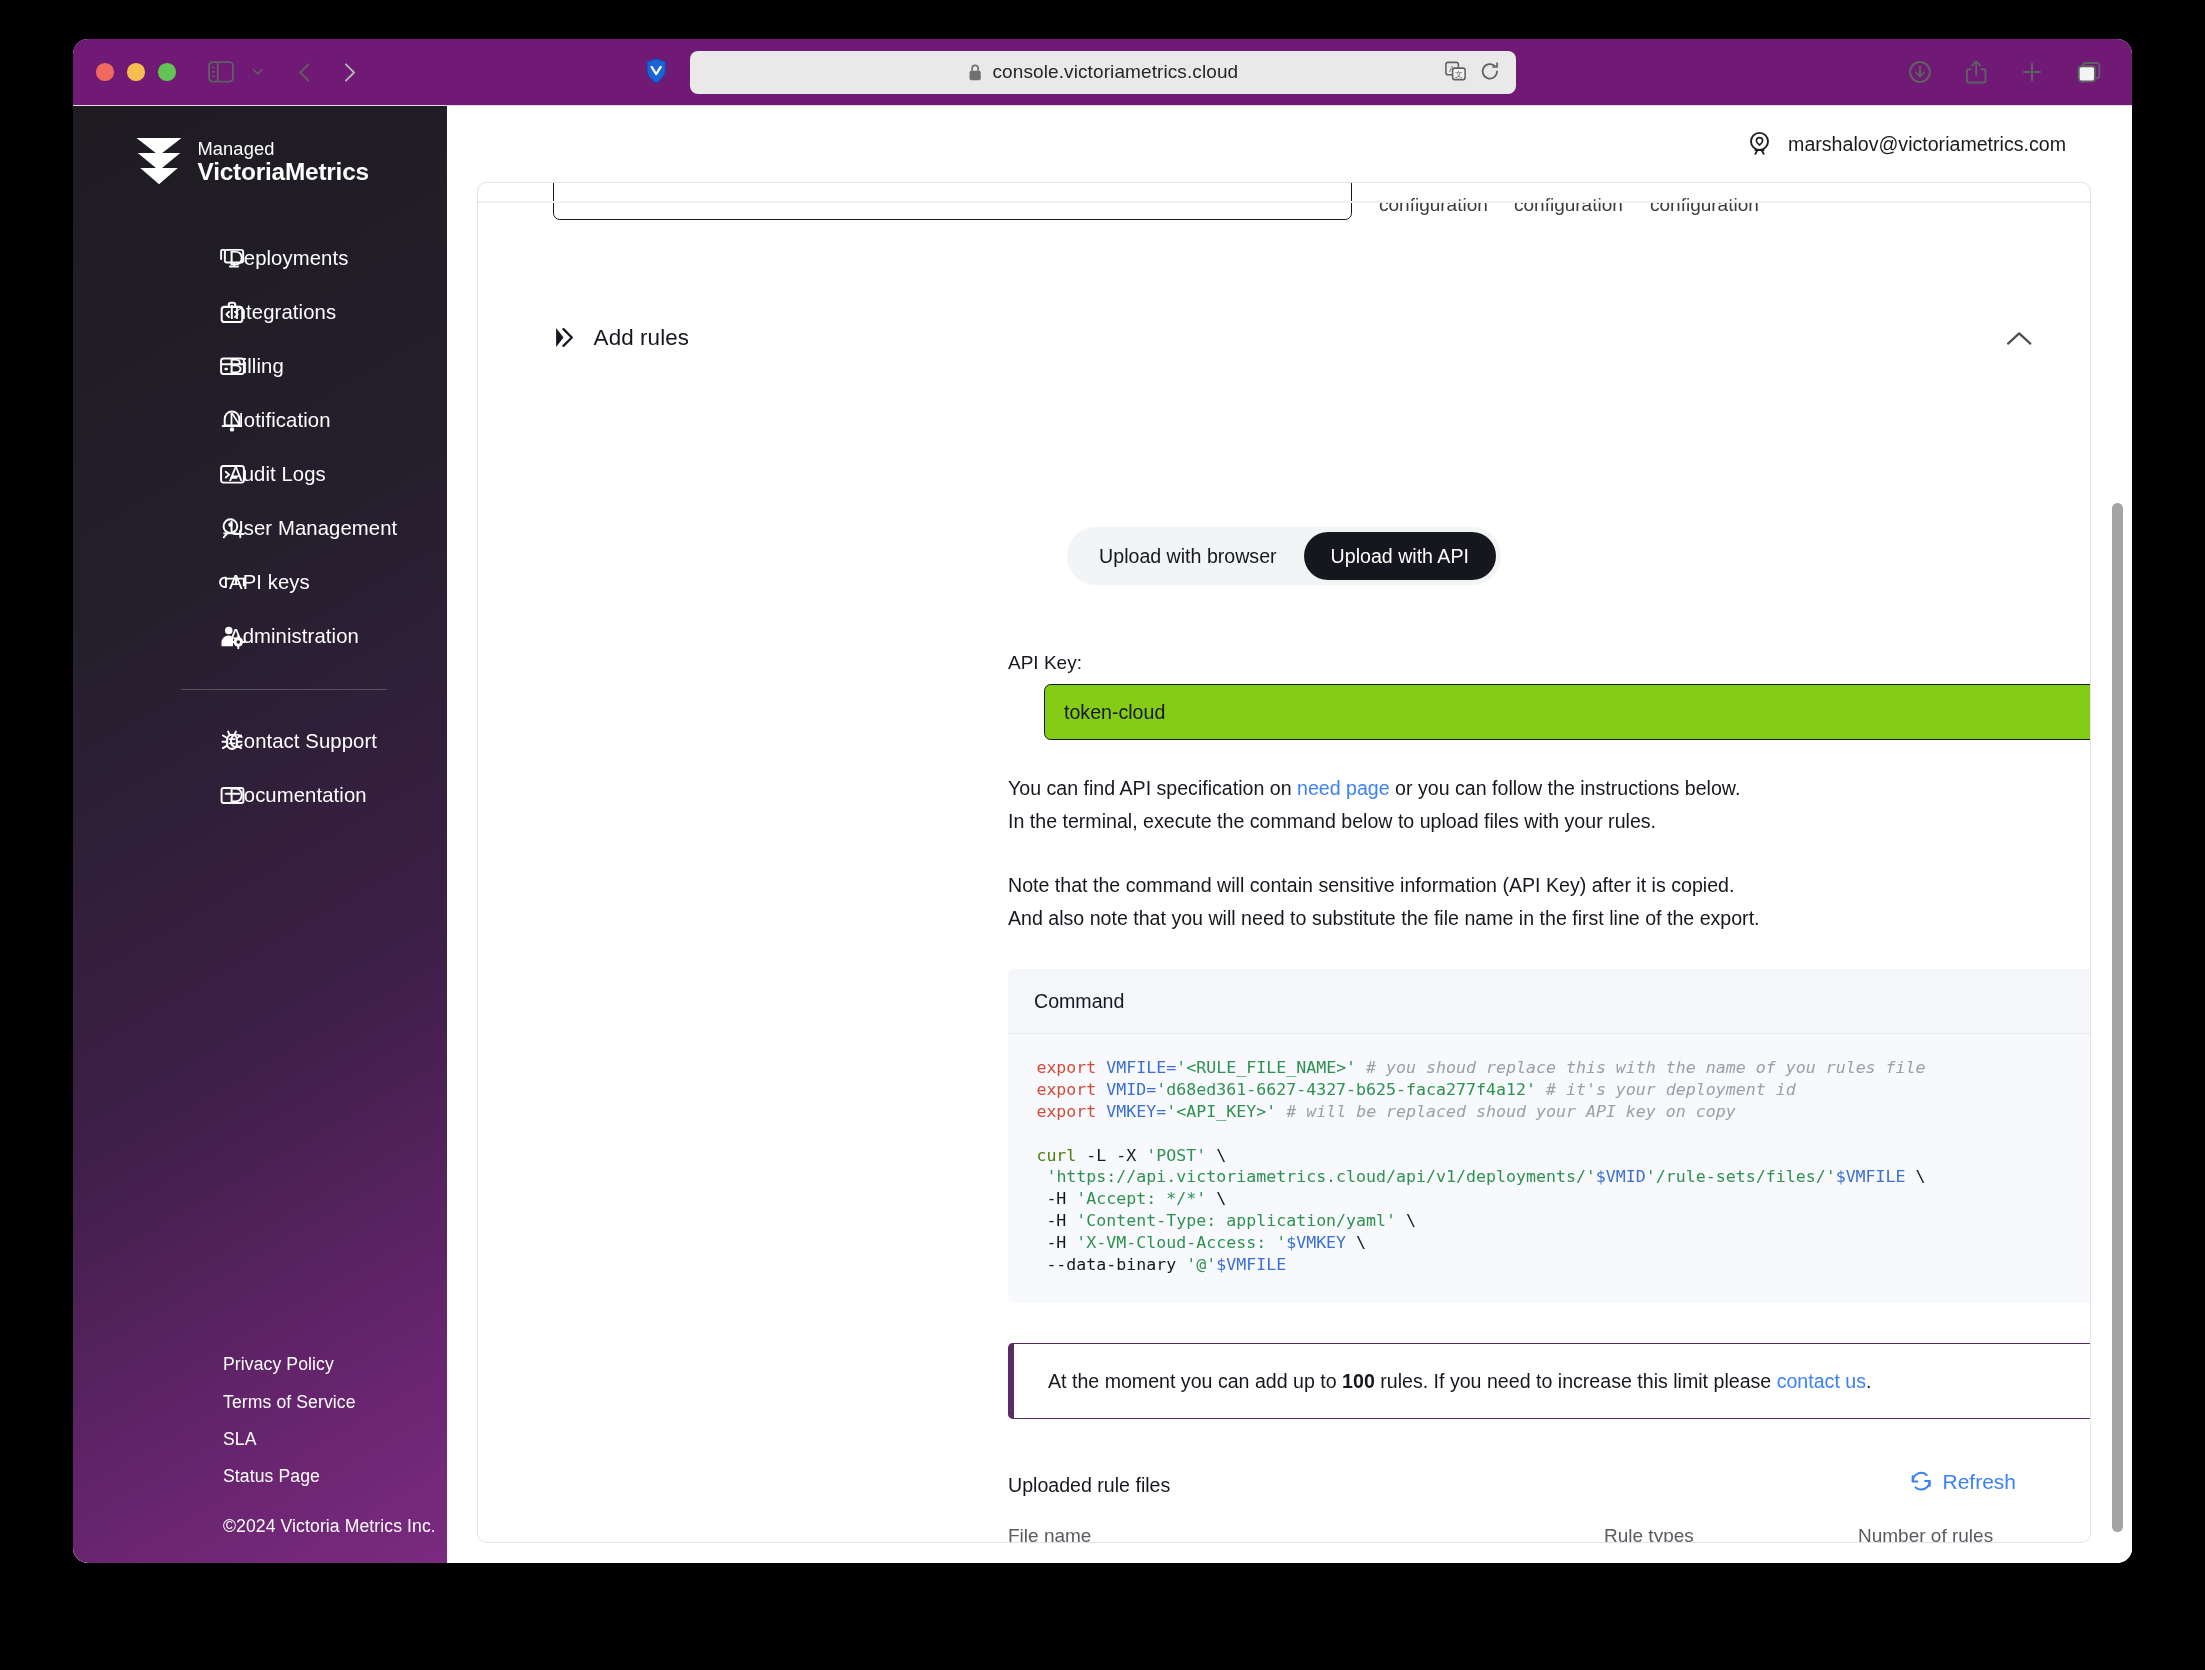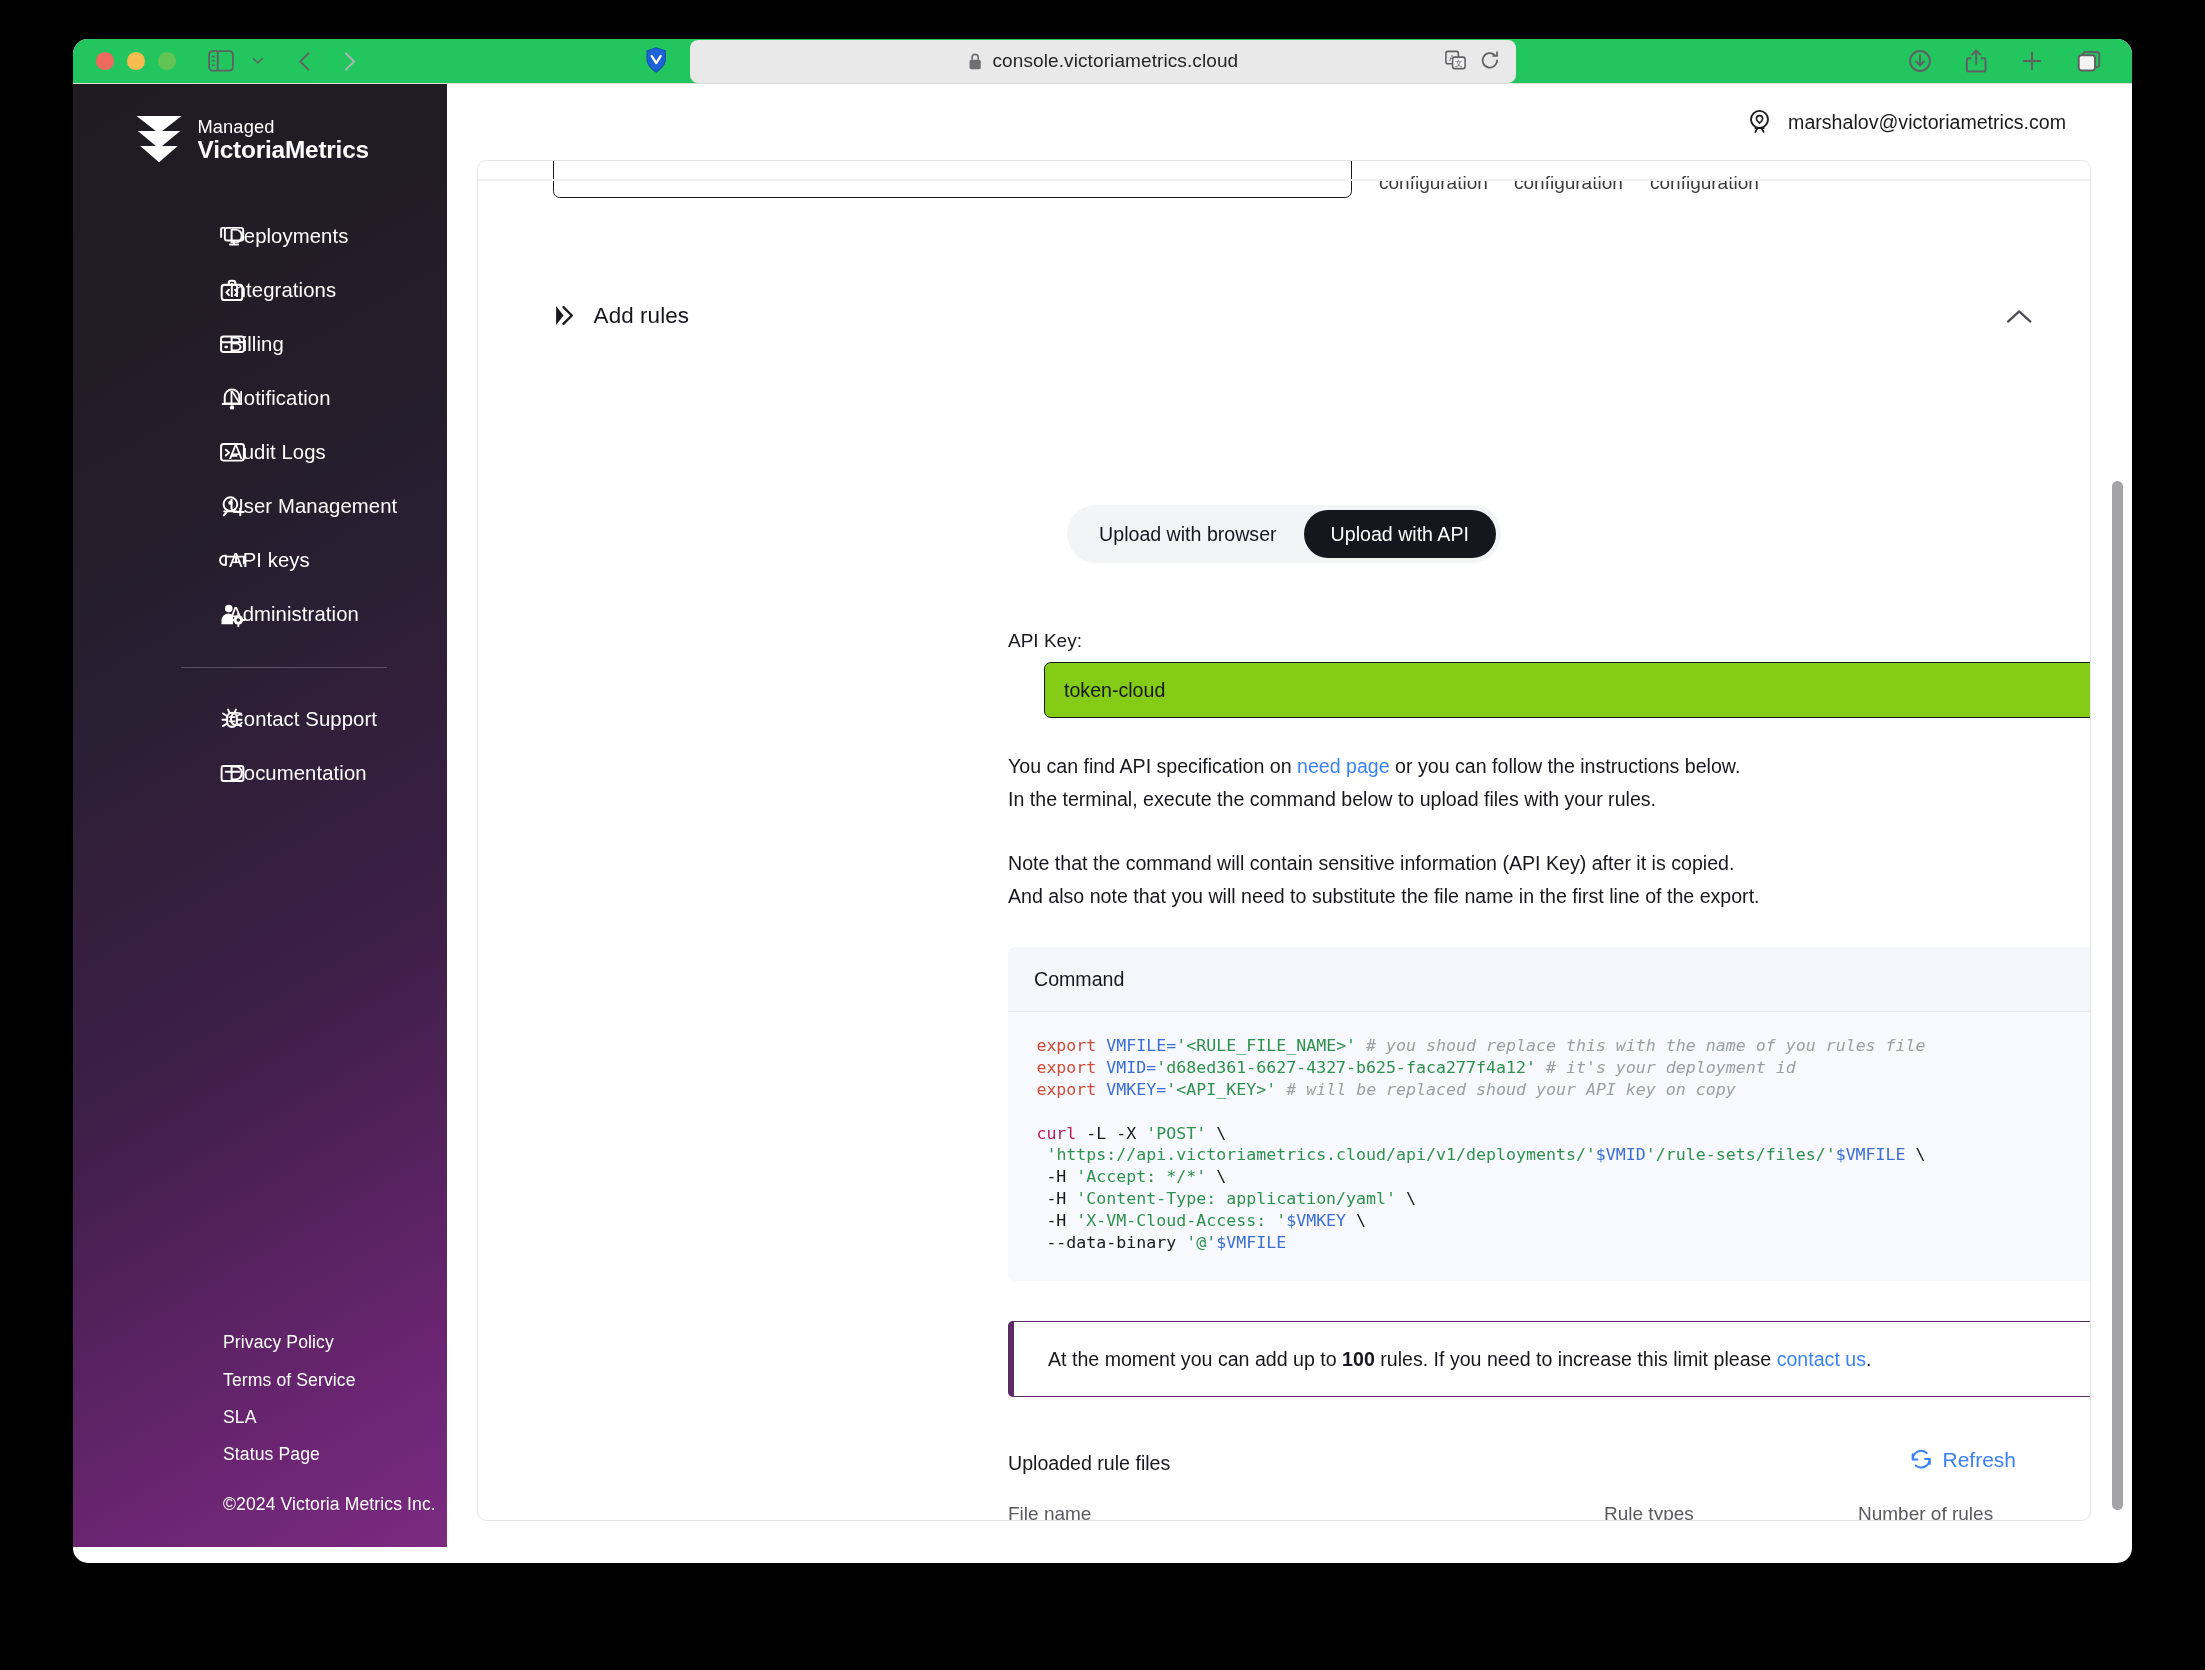--- a/index.html
+++ b/index.html
@@ -17,22 +17,22 @@
     width: 2059px; height: 1524px;
     background: #ffffff;
     border-radius: 15px;
     overflow: hidden;
     box-shadow: 0 16.3px 54px rgba(0,0,0,.55);
   }
 
   
   #titlebar {
     position: relative;
-    height: 45px;
-    background: #22c55e;
+    height: 67px;
+    background: #701a75;
     border-bottom: 0.7px solid #dcdcdc;
     display: flex; align-items: center;
   }
   .traffic { display: flex; gap: 13.5px; margin-left: 23px; }
   .dot { width: 17.6px; height: 17.6px; border-radius: 50%; }
   .dot.red { background: #ee6a5f; }
   .dot.yellow { background: #f5bd4f; }
   .dot.green { background: #61c454; }
 
   .tb-icon { color: #5f6063; display: inline-flex; align-items: center; justify-content: center; }
@@ -266,21 +266,21 @@
     padding: 23px 28.4px 27px 28.4px;
     font-family: "DejaVu Sans Mono", monospace;
     font-size: 16.6px;
     line-height: 1.32;
     white-space: pre;
   }
   .k-export { color: #d14b3a; }
   .k-var     { color: #3b6fd6; }
   .k-str     { color: #2e9150; }
   .k-cmt     { color: #9aa0a6; font-style: italic; }
-  .k-curl    { color: #be185d; }
+  .k-curl    { color: #4d7c0f; }
   .k-plain   { color: #17171f; }
 
   
   #notice {
     position: absolute; left: 530px; top: 1160px;
     width: 1226px; height: 76px;
     border: 1.4px solid #5c2b66;
     border-left: 6.1px solid #5c2b66;
     border-radius: 4.7px;
     background: #fff;

